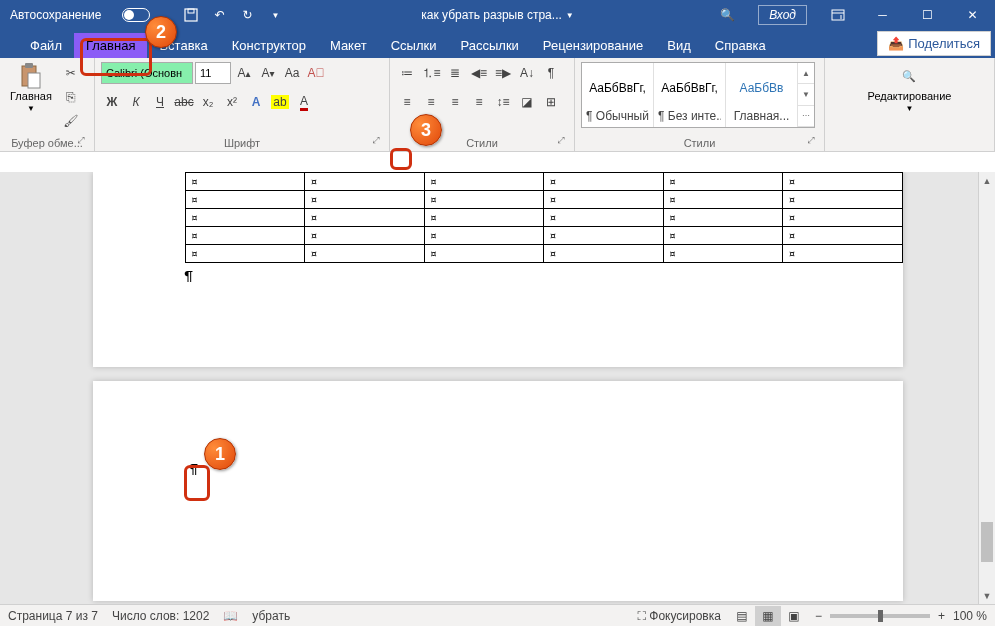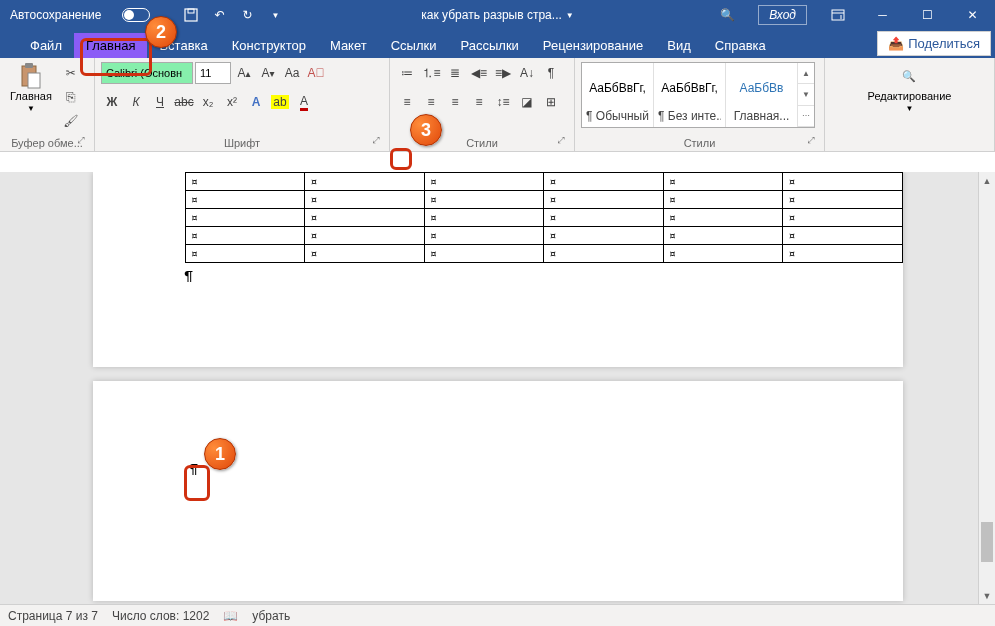--- a/index.html
+++ b/index.html
@@ -299,20 +299,34 @@
   <div class="vscroll-btn">▲</div>
   <div class="vscroll-thumb"></div>
   <div class="vscroll-btn" style="position:absolute;bottom:0;width:100%">▼</div>
 </div>
 
 <div class="statusbar">
   <span>Страница 7 из 7</span>
   <span>Число слов: 1202</span>
   <span>📖</span>
   <span>убрать</span>
+  <div class="status-right">
+    <span>⛶ <span>Фокусировка</span></span>
+    <div class="view-btns">
+      <div class="view-btn">▤</div>
+      <div class="view-btn active">▦</div>
+      <div class="view-btn">▣</div>
+    </div>
+    <span>−</span>
+    <div class="zoom-slider">
+        <div class="zoom-thumb"></div>
+      </div>
+    <span>+</span>
+    <span>100 %</span>
+  </div>
 </div>
 
 <div class="highlight-box" style="left:80px;top:38px;width:72px;height:38px"></div>
 <div class="callout" style="left:145px;top:16px">2</div>
 
 <div class="highlight-box" style="left:390px;top:148px;width:22px;height:22px"></div>
 <div class="callout" style="left:410px;top:114px">3</div>
 
 <div class="highlight-box" style="left:184px;top:465px;width:26px;height:36px"></div>
 <div class="callout" style="left:204px;top:438px">1</div>

